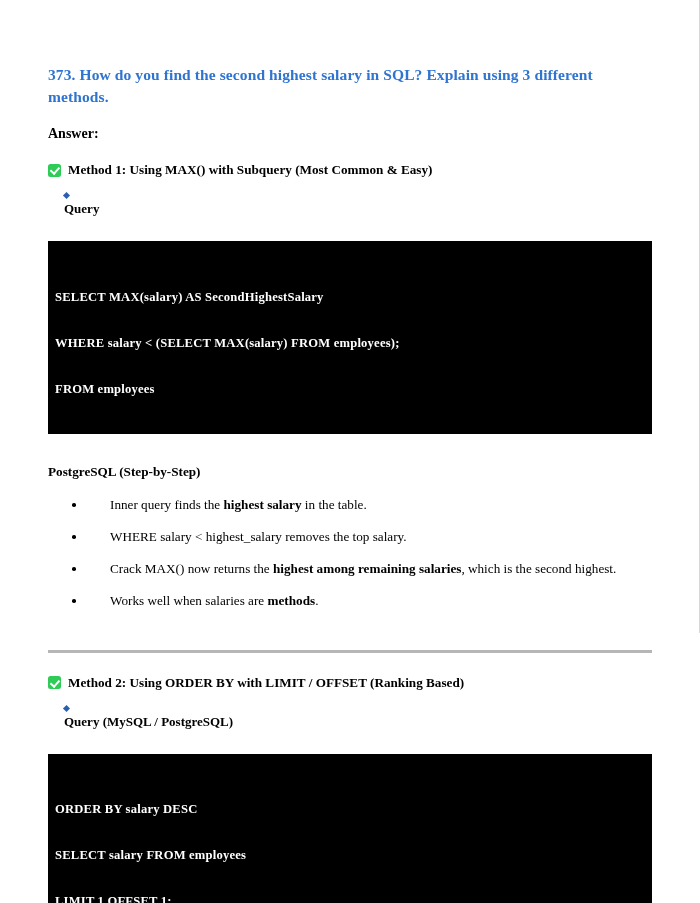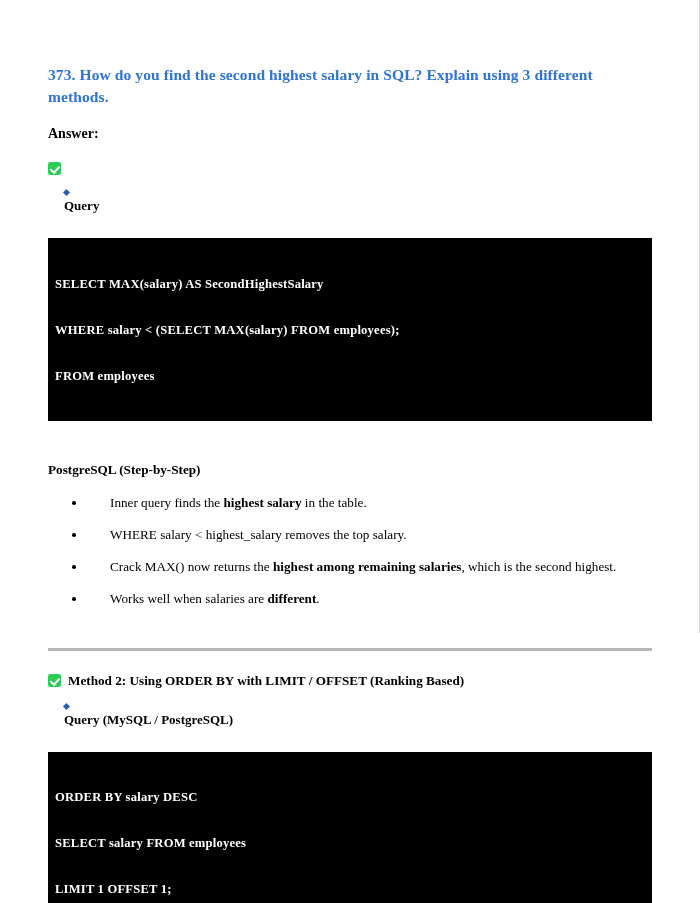--- a/index.html
+++ b/index.html
@@ -106,22 +106,22 @@
   }
 
   
   .code-block {
     background: #000000;
     color: #ffffff;
     font-family: "Liberation Serif", "DejaVu Serif", serif;
     font-weight: bold;
     font-size: 12.6px;
     line-height: 1.22;
-    padding: 8px 0 6px 7px;
-    margin: 0 0 19px 0;
+    padding: 18px 0 6px 7px;
+    margin: 0 0 8px 0;
     white-space: pre;
     letter-spacing: 0.2px;
   }
   .code-line { display: block; }
 
   
   .dot-list {
     list-style: none;
     margin: 0 0 14px 0;
     padding: 0 0 0 24px;
@@ -175,20 +175,21 @@
 
 <div class="page">
   <div class="content">
 
     <div class="question-title">373. How do you find the second highest salary in SQL? Explain using 3 different methods.</div>
 
     <div class="answer-label">Answer:</div>
 
     <div class="method-heading">
       <span class="check-badge"></span>
+      <span>Method 1: Using MAX() with Subquery (Most Common &amp; Easy)</span>
     </div>
 
     <div class="diamond-item">
       <span class="diamond-bullet"></span>
       <span>Query</span>
     </div>
 
     <div class="gap-d"></div>
 
     <div class="code-block">
@@ -205,21 +206,21 @@
       <li>
         <span>Inner query finds the </span><b>highest salary</b><span> in the table.</span>
       </li>
       <li>
         <span>WHERE salary &lt; highest_salary removes the top salary.</span>
       </li>
       <li>
         <span>Crack MAX() now returns the </span><b>highest among remaining salaries</b><span>, which is the second highest.</span>
       </li>
       <li>
-        <span>Works well when salaries are </span><b>different</b><span>.</span>
+        <span>Works well when salaries are </span><b>methods</b><span>.</span>
       </li>
     </ul>
 
     <div class="gap-a"></div>
 
     <hr class="divider">
 
     <div class="gap-b"></div>
 
     <div class="method-heading">

